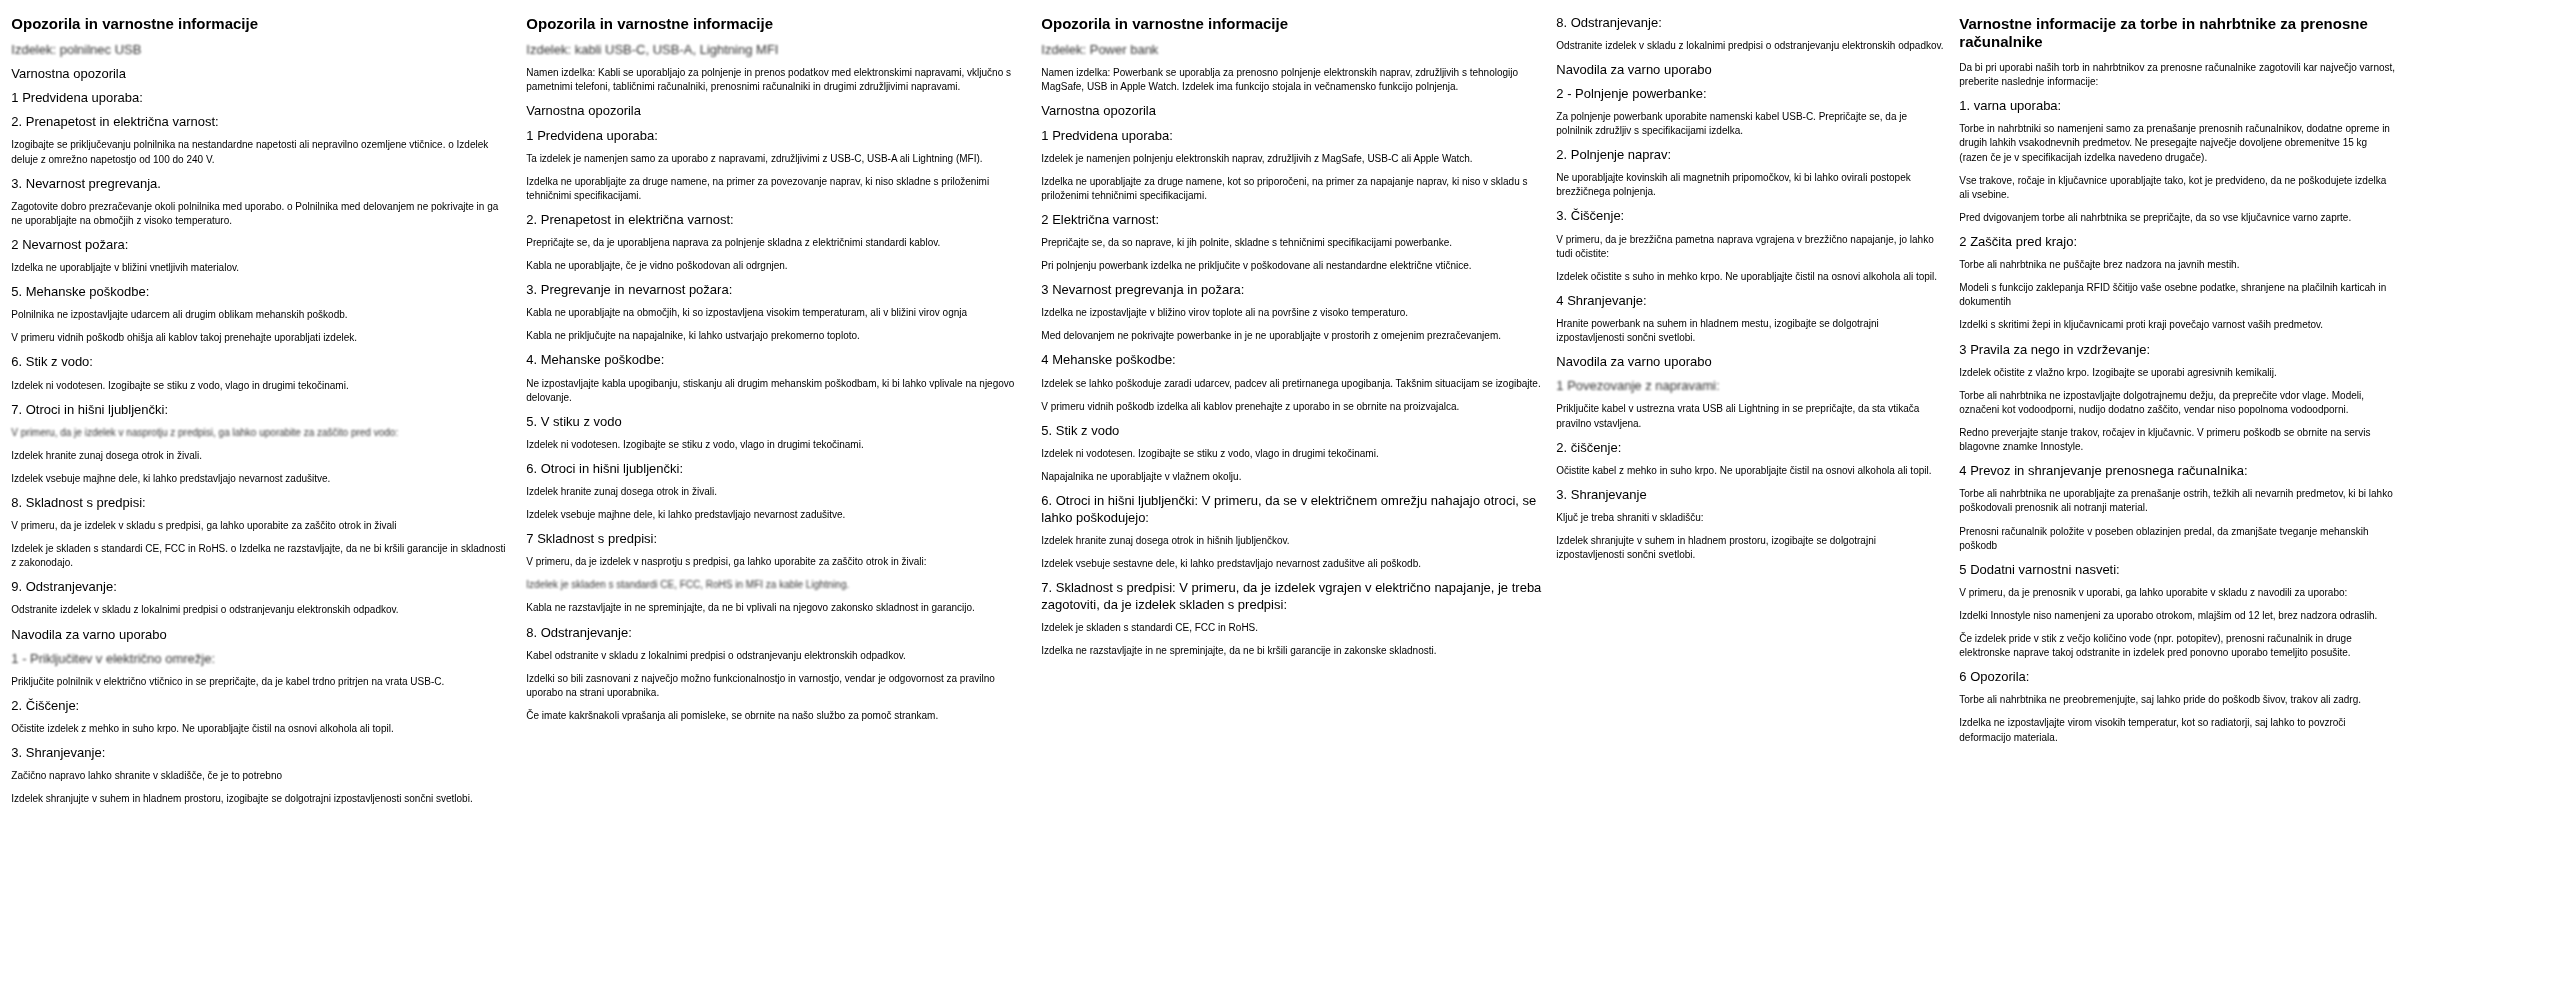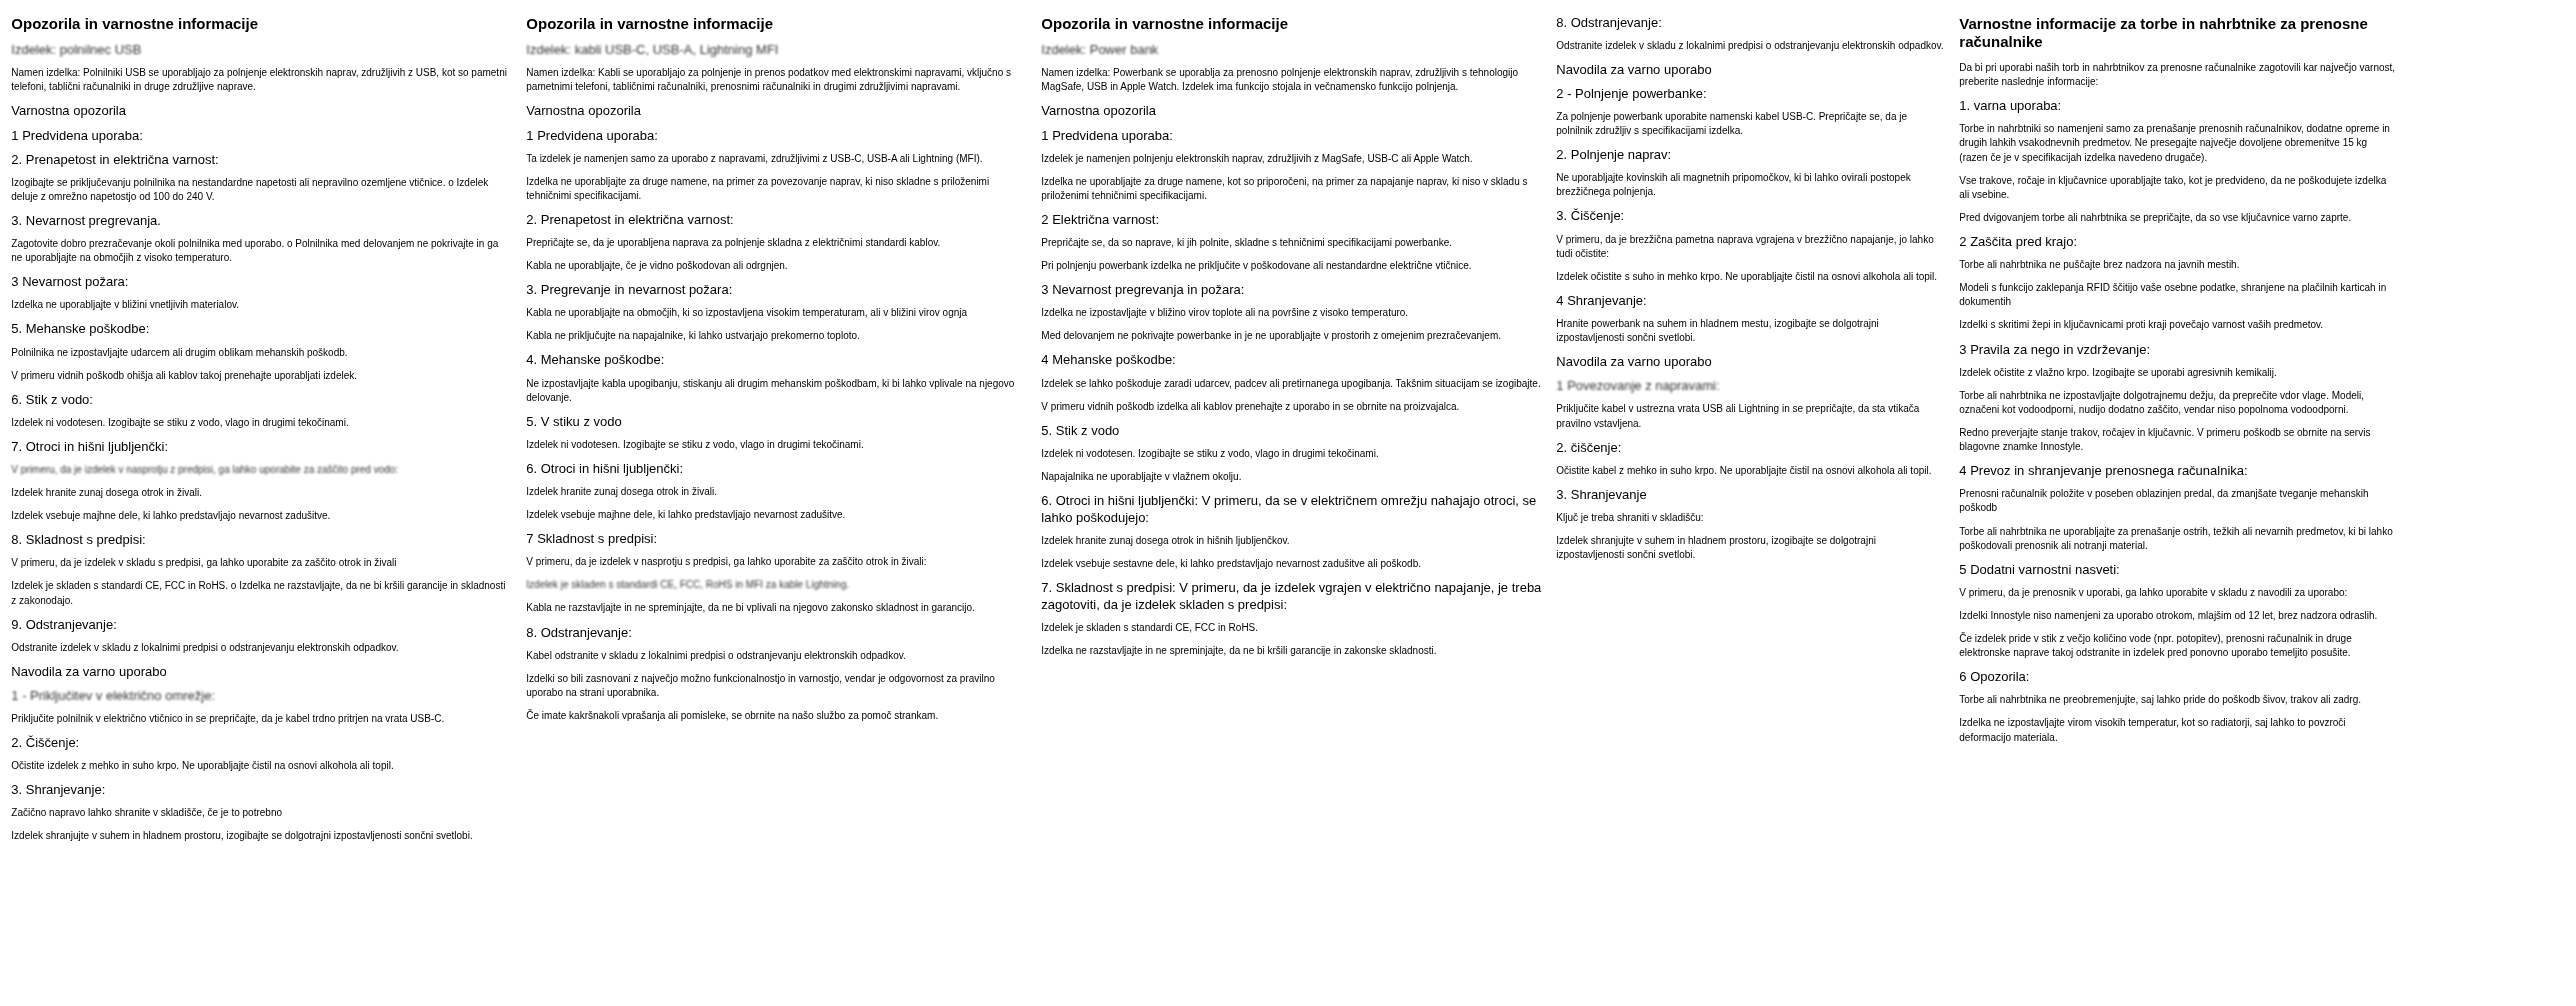--- a/index.html
+++ b/index.html
@@ -56,28 +56,27 @@
     opacity: 0.82;
   }
 </style>
 </head>
 <body>
 
 <div class="sheet">
   <div class="col col-1">
       <h2 class="sec">Opozorila in varnostne informacije</h2>
       <h3 class="sub blur">Izdelek: polnilnec USB</h3>
-      <p class="txt">Namen izdelka: Polnilniki USB se uporabljajo za polnjenje elektronskih naprav, združljivih z USB, kot so pametni telefoni, tablični računalniki in druge združljive naprave.</p>
       <h3 class="sub">Varnostna opozorila</h3>
       <h3 class="sub">1 Predvidena uporaba:</h3>
       <h3 class="sub">2. Prenapetost in električna varnost:</h3>
       <p class="txt">Izogibajte se priključevanju polnilnika na nestandardne napetosti ali nepravilno ozemljene vtičnice. o Izdelek deluje z omrežno napetostjo od 100 do 240 V.</p>
       <h3 class="sub">3. Nevarnost pregrevanja.</h3>
       <p class="txt">Zagotovite dobro prezračevanje okoli polnilnika med uporabo. o Polnilnika med delovanjem ne pokrivajte in ga ne uporabljajte na območjih z visoko temperaturo.</p>
-      <h3 class="sub">3 Nevarnost požara:</h3>
+      <h3 class="sub">2 Nevarnost požara:</h3>
       <p class="txt">Izdelka ne uporabljajte v bližini vnetljivih materialov.</p>
       <h3 class="sub">5. Mehanske poškodbe:</h3>
       <p class="txt">Polnilnika ne izpostavljajte udarcem ali drugim oblikam mehanskih poškodb.</p>
       <p class="txt">V primeru vidnih poškodb ohišja ali kablov takoj prenehajte uporabljati izdelek.</p>
       <h3 class="sub">6. Stik z vodo:</h3>
       <p class="txt">Izdelek ni vodotesen. Izogibajte se stiku z vodo, vlago in drugimi tekočinami.</p>
       <h3 class="sub">7. Otroci in hišni ljubljenčki:</h3>
       <p class="txt blur">V primeru, da je izdelek v nasprotju z predpisi, ga lahko uporabite za zaščito pred vodo:</p>
       <p class="txt">Izdelek hranite zunaj dosega otrok in živali.</p>
       <p class="txt">Izdelek vsebuje majhne dele, ki lahko predstavljajo nevarnost zadušitve.</p>
@@ -183,22 +182,22 @@
       <p class="txt">Pred dvigovanjem torbe ali nahrbtnika se prepričajte, da so vse ključavnice varno zaprte.</p>
       <h3 class="sub">2 Zaščita pred krajo:</h3>
       <p class="txt">Torbe ali nahrbtnika ne puščajte brez nadzora na javnih mestih.</p>
       <p class="txt">Modeli s funkcijo zaklepanja RFID ščitijo vaše osebne podatke, shranjene na plačilnih karticah in dokumentih</p>
       <p class="txt">Izdelki s skritimi žepi in ključavnicami proti kraji povečajo varnost vaših predmetov.</p>
       <h3 class="sub">3 Pravila za nego in vzdrževanje:</h3>
       <p class="txt">Izdelek očistite z vlažno krpo. Izogibajte se uporabi agresivnih kemikalij.</p>
       <p class="txt">Torbe ali nahrbtnika ne izpostavljajte dolgotrajnemu dežju, da preprečite vdor vlage. Modeli, označeni kot vodoodporni, nudijo dodatno zaščito, vendar niso popolnoma vodoodporni.</p>
       <p class="txt">Redno preverjajte stanje trakov, ročajev in ključavnic. V primeru poškodb se obrnite na servis blagovne znamke Innostyle.</p>
       <h3 class="sub">4 Prevoz in shranjevanje prenosnega računalnika:</h3>
+      <p class="txt">Torbe ali nahrbtnika ne uporabljajte za prenašanje ostrih, težkih ali nevarnih predmetov, ki bi lahko poškodovali prenosnik ali notranji material.</p>
       <p class="txt">Prenosni računalnik položite v poseben oblazinjen predal, da zmanjšate tveganje mehanskih poškodb</p>
-      <p class="txt">Torbe ali nahrbtnika ne uporabljajte za prenašanje ostrih, težkih ali nevarnih predmetov, ki bi lahko poškodovali prenosnik ali notranji material.</p>
       <h3 class="sub">5 Dodatni varnostni nasveti:</h3>
       <p class="txt">V primeru, da je prenosnik v uporabi, ga lahko uporabite v skladu z navodili za uporabo:</p>
       <p class="txt">Izdelki Innostyle niso namenjeni za uporabo otrokom, mlajšim od 12 let, brez nadzora odraslih.</p>
       <p class="txt">Če izdelek pride v stik z večjo količino vode (npr. potopitev), prenosni računalnik in druge elektronske naprave takoj odstranite in izdelek pred ponovno uporabo temeljito posušite.</p>
       <h3 class="sub">6 Opozorila:</h3>
       <p class="txt">Torbe ali nahrbtnika ne preobremenjujte, saj lahko pride do poškodb šivov, trakov ali zadrg.</p>
       <p class="txt">Izdelka ne izpostavljajte virom visokih temperatur, kot so radiatorji, saj lahko to povzroči deformacijo materiala.</p>
     </div>
 </div>
 

